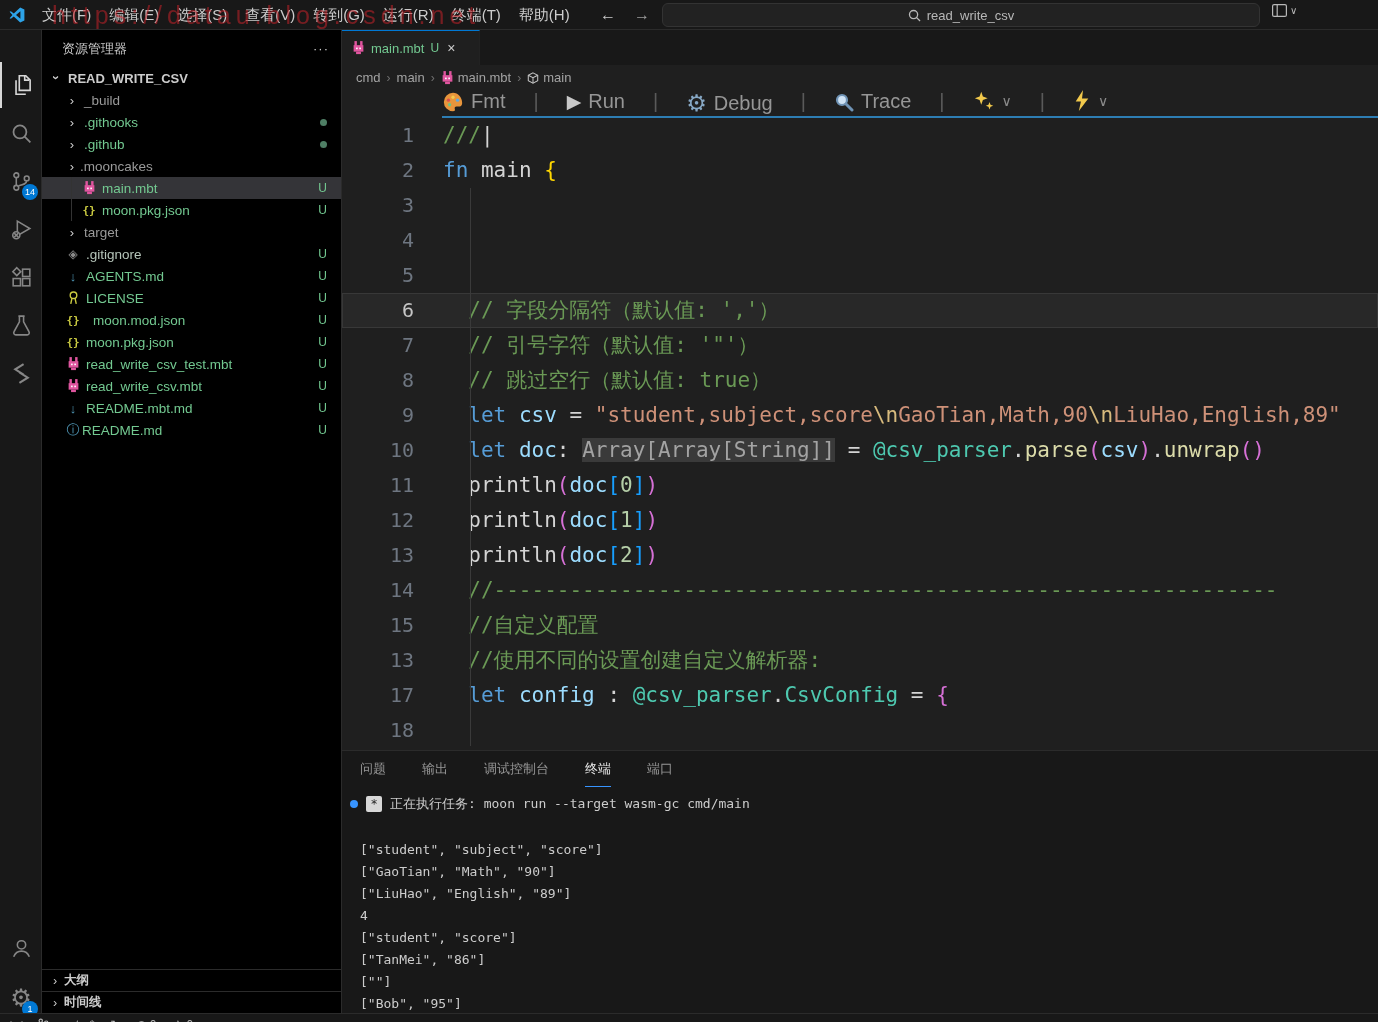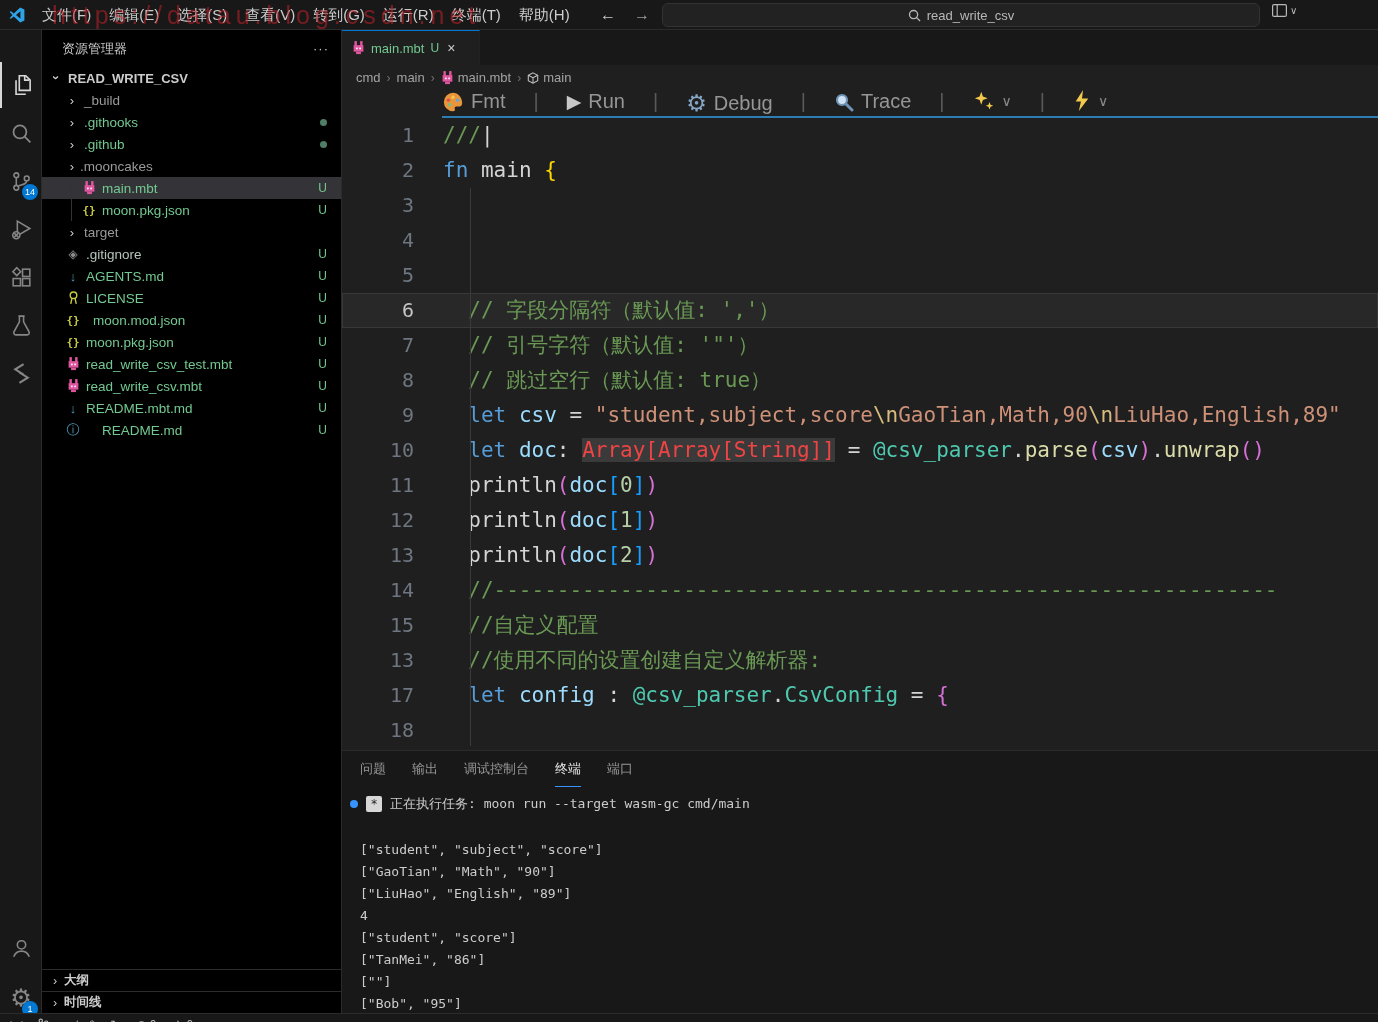--- a/index.html
+++ b/index.html
@@ -77,25 +77,25 @@
   .cline { height:35px; line-height:35px; display:flex; white-space:pre; }
   .cline.current { background:rgba(255,255,255,0.045); box-shadow:inset 0 0 0 1px rgba(255,255,255,0.08); }
   .gutter { width:72px; text-align:right; color:#6e7681; flex:none; font-size:20px; }
   .cline.current .gutter { color:#c6c6c6; }
   .ctext { padding-left:29px; }
   .tok-com { color:#6a9955; } .tok-kw { color:#569cd6; } .tok-var { color:#9cdcfe; }
   .tok-str { color:#ce9178; } .tok-esc { color:#d7ba7d; } .tok-type { color:#4ec9b0; }
   .tok-fn { color:#dcdcaa; } .tok-b1 { color:#ffd700; } .tok-b2 { color:#d670d6; }
   .tok-b3 { color:#179fff; } .tok-pun { color:#d4d4d4; } .tok-num { color:#b5cea8; }
   .tok-plain { color:#d4d4d4; }
-  .tok-typehl { color:#ef4444; background:rgba(110,110,110,0.35); }
+  .tok-typehl { color:#a3a3a3; background:rgba(110,110,110,0.35); }
 
   .panel { position:absolute; left:0; top:720px; width:1036px; height:272px; background:#181818;
            border-top:1px solid #2b2b2b; }
-  .panel-tabs { height:36px; display:flex; align-items:center; padding-left:18px; gap:26px; }
+  .panel-tabs { height:36px; display:flex; align-items:center; padding-left:18px; gap:36px; }
   .ptab { color:#969696; font-size:13px; height:36px; line-height:36px; cursor:pointer; }
   .ptab.active { color:#e7e7e7; border-bottom:1.5px solid #3794ff; }
   .task-line { display:flex; align-items:center; margin:8px 0 0 8px; gap:8px;
                font-family:"DejaVu Sans Mono", monospace; font-size:13px; color:#cccccc; }
   .task-dot { width:8px; height:8px; border-radius:50%; background:#3794ff; }
   .task-ind { background:#d7d7d7; color:#1f1f1f; width:16px; height:16px; line-height:16px;
               text-align:center; font-size:12px; border-radius:2px; }
   .term-out { margin:26px 0 0 18px; font-family:"DejaVu Sans Mono", monospace; font-size:13px;
               color:#cccccc; line-height:22px; }
 
@@ -331,21 +331,21 @@
         <span class="ficon">
           <span class="ic-md">↓</span>
         </span>
         <span class="c-green" style="margin-left:4px">README.mbt.md</span>
         <span class="badge-u">U</span>
       </div>
       <div class="tree-row" style="padding-left: 22px;">
         <span class="ficon">
           <span class="ic-info">ⓘ</span>
         </span>
-        <span class="c-green" style="margin-left:20px">README.md</span>
+        <span class="c-green" style="margin-left:0">README.md</span>
         <span class="badge-u">U</span>
       </div>
     </div>
   <div class="sb-bottom" style="top:939px">
     <span class="chev">›</span>
     <span>大纲</span>
   </div>
   <div class="sb-bottom" style="top:961px">
     <span class="chev">›</span>
     <span>时间线</span>

